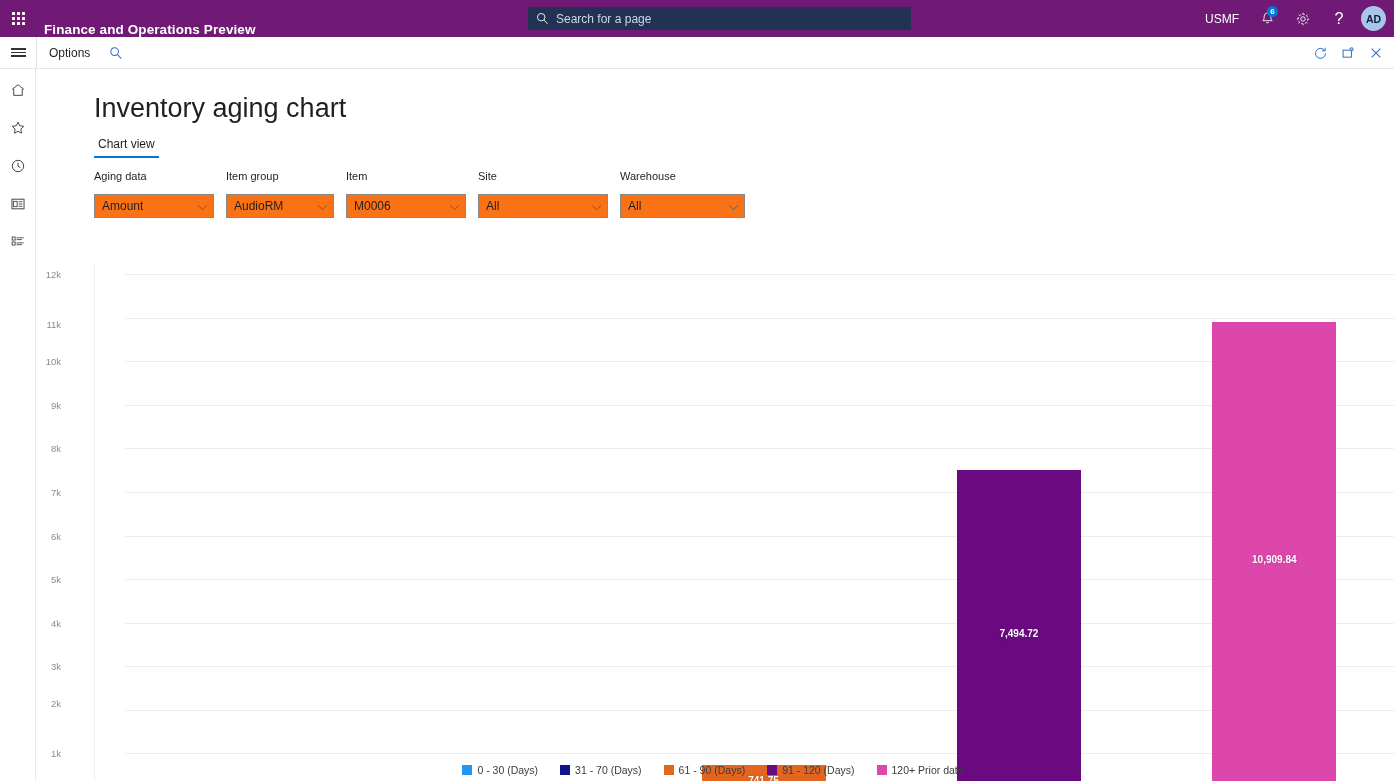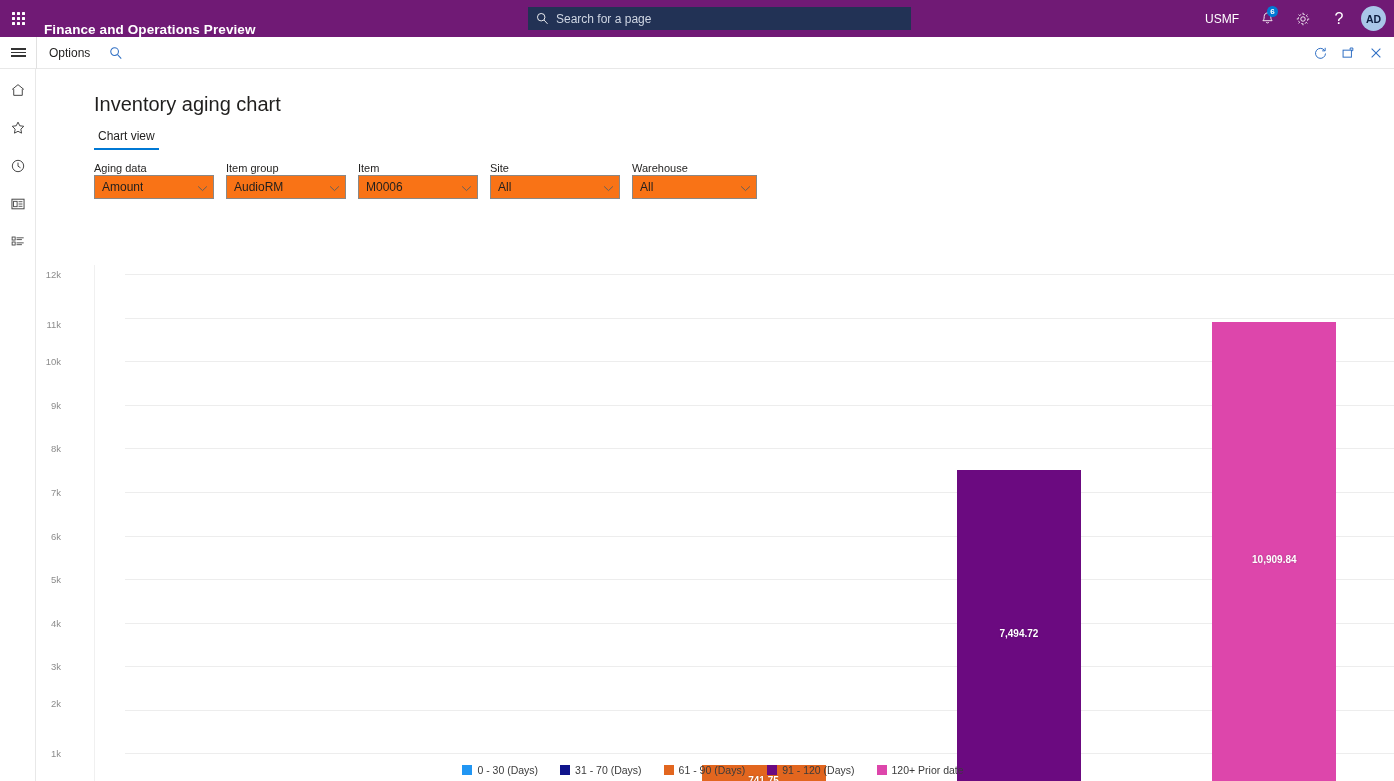--- a/index.html
+++ b/index.html
@@ -114,34 +114,34 @@
   }
   .rail-item {
     width: 30px; height: 30px;
     display: flex; align-items: center; justify-content: center;
     cursor: pointer;
   }
 
   
   .content { flex: 1; background: #ffffff; padding: 0; position: relative; overflow: hidden; }
   .page-title {
-    font-size: 20px; color: #201f1e; font-weight: normal;
+    font-size: 27px; color: #201f1e; font-weight: normal;
     margin: 24px 12px 0 58px;
   }
   .tabstrip { margin: 13px 0 0 58px; display: flex; }
   .tab {
     font-size: 12px; color: #201f1e; padding: 0 4px 5px 4px;
     border-bottom: 2px solid transparent; cursor: pointer;
   }
   .tab.active { border-bottom-color: #0078d4; }
 
   
   .filters { display: flex; margin: 12px 0 0 58px; gap: 12px; }
   .field { display: flex; flex-direction: column; }
-  .field-label { font-size: 11px; color: #201f1e; margin-bottom: 1px; }
+  .field-label { font-size: 11px; color: #201f1e; margin-bottom: 12px; }
   .combo {
     height: 24px; border: 1px solid #8a8886; background: #f97316;
     display: flex; align-items: center; justify-content: space-between;
     padding: 0 5px 0 7px; cursor: pointer;
   }
   .combo-val { font-size: 12px; color: #201f1e; white-space: nowrap; overflow: hidden; }
   .chev { flex: 0 0 auto; margin-left: 6px; }
 
   
   .chart-panel {
@@ -336,21 +336,21 @@
           <div class="field-label">Aging data</div>
           <div class="combo" style="width:120px">
             <span class="combo-val">Amount</span>
             <span class="chev"><svg width="11" height="7" viewBox="0 0 12 8">
                 <path d="M1 1.6L6 6.4 11 1.6" fill="none" stroke="#605e5c" stroke-width="1.1"></path>
               </svg></span>
           </div>
         </div>
         <div class="field">
           <div class="field-label">Item group</div>
-          <div class="combo" style="width:120px">
+          <div class="combo" style="width:108px">
             <span class="combo-val">AudioRM</span>
             <span class="chev"><svg width="11" height="7" viewBox="0 0 12 8">
                 <path d="M1 1.6L6 6.4 11 1.6" fill="none" stroke="#605e5c" stroke-width="1.1"></path>
               </svg></span>
           </div>
         </div>
         <div class="field">
           <div class="field-label">Item</div>
           <div class="combo" style="width:120px">
             <span class="combo-val">M0006</span>

